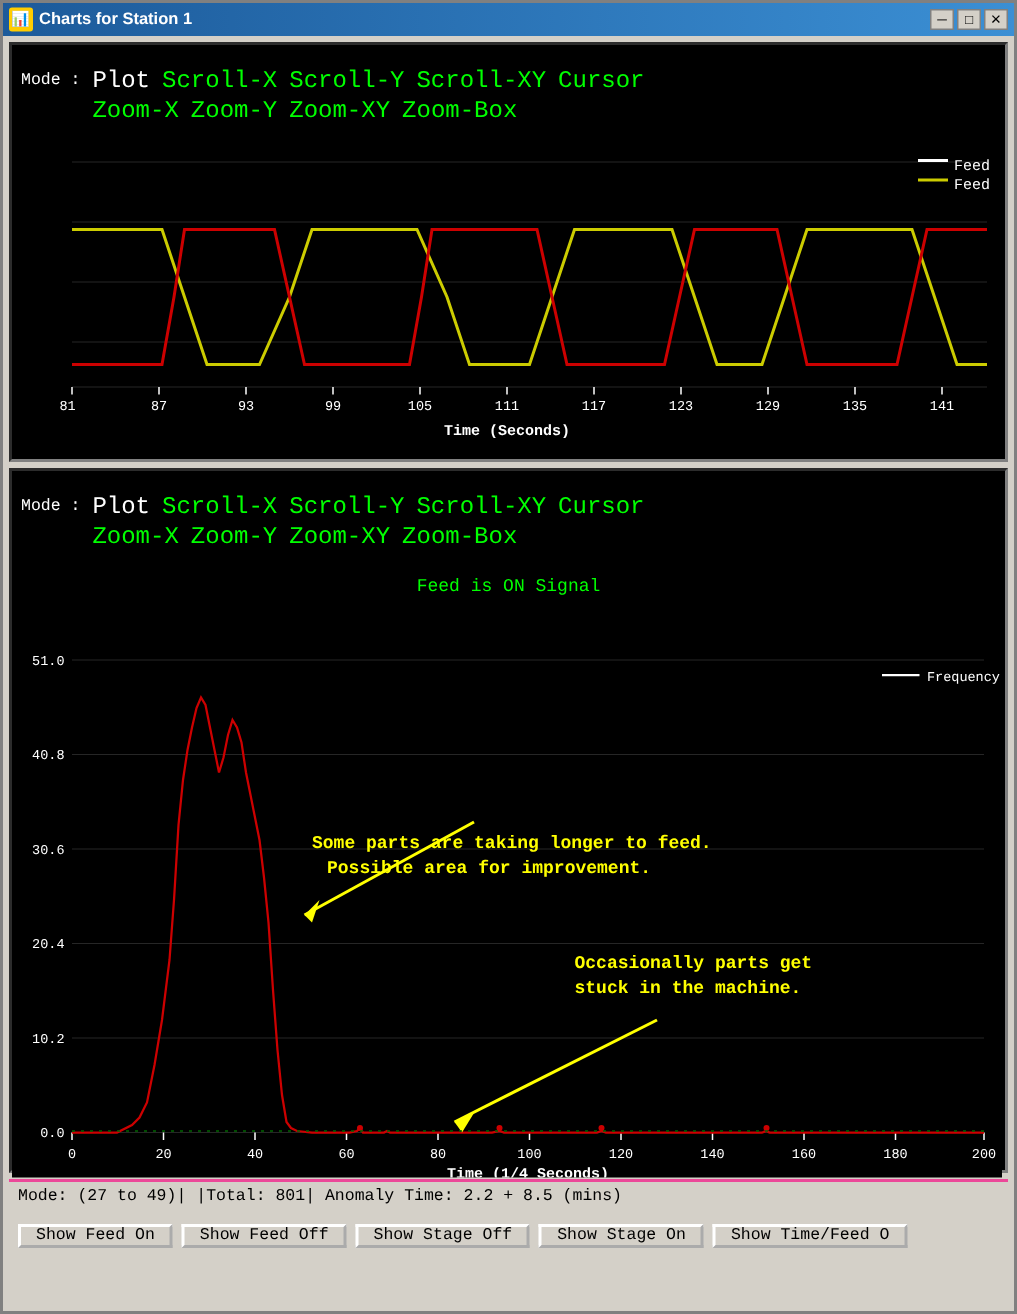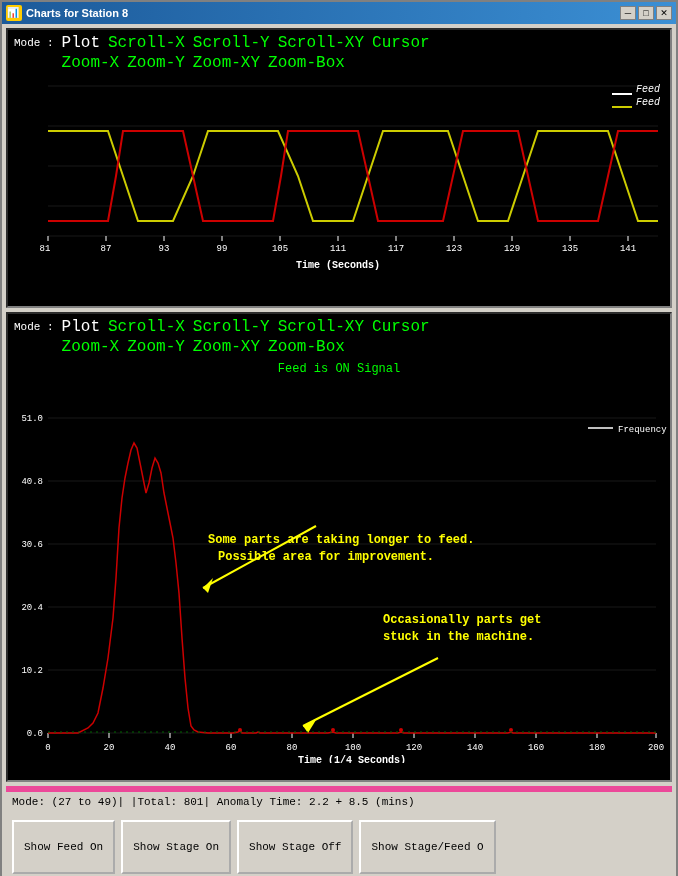--- a/index.html
+++ b/index.html
@@ -120,76 +120,75 @@
       font-family: 'Courier New', monospace;
       cursor: pointer;
     }
 
     .mode-item.active {
       color: white;
     }
 
     .mode-section {
       background: #000;
-      padding: 2px 0;
+      padding: 13px 0;
     }
 
     
     .chart-svg-container {
       position: relative;
       background: #000;
     }
 
     
     .legend {
       position: absolute;
       top: 8px;
       right: 10px;
       display: flex;
       flex-direction: column;
       gap: 2px;
     }
 
     .legend-item {
       display: flex;
-      align-items: flex-end;
+      align-items: flex-start;
       gap: 4px;
-      font-style: italic;
     }
 
     .legend-line {
       width: 20px;
       height: 2px;
     }
 
     .legend-text {
       color: white;
       font-size: 10px;
       font-family: 'Courier New', monospace;
     }
 
     
     .status-bar {
       background: #d4d0c8;
-      border-top: 6px solid #ec4899;
+      border-top: 2px solid #ec4899;
       padding: 4px 6px;
       font-size: 11px;
       font-family: 'Courier New', monospace;
     }
 
     .button-bar {
       display: flex;
       gap: 6px;
       padding: 4px 6px;
       align-items: center;
       flex-shrink: 0;
     }
 
     .action-btn {
-      padding: 19px 10px;
+      padding: 0 10px;
       background: #d4d0c8;
       border: 2px outset #ffffff;
       font-size: 11px;
       font-family: 'Courier New', monospace;
       cursor: pointer;
       white-space: nowrap;
     }
 
     .feed-is-on-label {
       color: #00ff00;
@@ -220,21 +219,21 @@
     }
   </style>
 </head>
 <body>
 
 <div class="window">
 
   <div class="title-bar">
     <div class="title-bar-left">
       <div class="title-bar-icon">📊</div>
-      <span class="title-bar-text">Charts for Station 8</span>
+      <span class="title-bar-text">Charts for Station 1</span>
     </div>
     <div class="title-bar-buttons">
       <div class="tb-btn">─</div>
       <div class="tb-btn">□</div>
       <div class="tb-btn">✕</div>
     </div>
   </div>
 
   <div class="window-content">
 
@@ -511,19 +510,20 @@
         <line x1="40" y1="354" x2="648" y2="354" stroke="#006600" stroke-width="1" stroke-dasharray="2,4"></line>
       </svg>
     </div>
 
     <div class="status-bar">
       <span>Mode: (27 to 49)|  |Total: 801|  Anomaly Time: 2.2 + 8.5 (mins)</span>
     </div>
 
     <div class="button-bar">
       <button class="action-btn">Show Feed On</button>
+      <button class="action-btn">Show Feed Off</button>
+      <button class="action-btn">Show Stage Off</button>
       <button class="action-btn">Show Stage On</button>
-      <button class="action-btn">Show Stage Off</button>
-      <button class="action-btn">Show Stage/Feed O</button>
+      <button class="action-btn">Show Time/Feed O</button>
     </div>
 
   </div>
 </div>
 
 </body></html>

